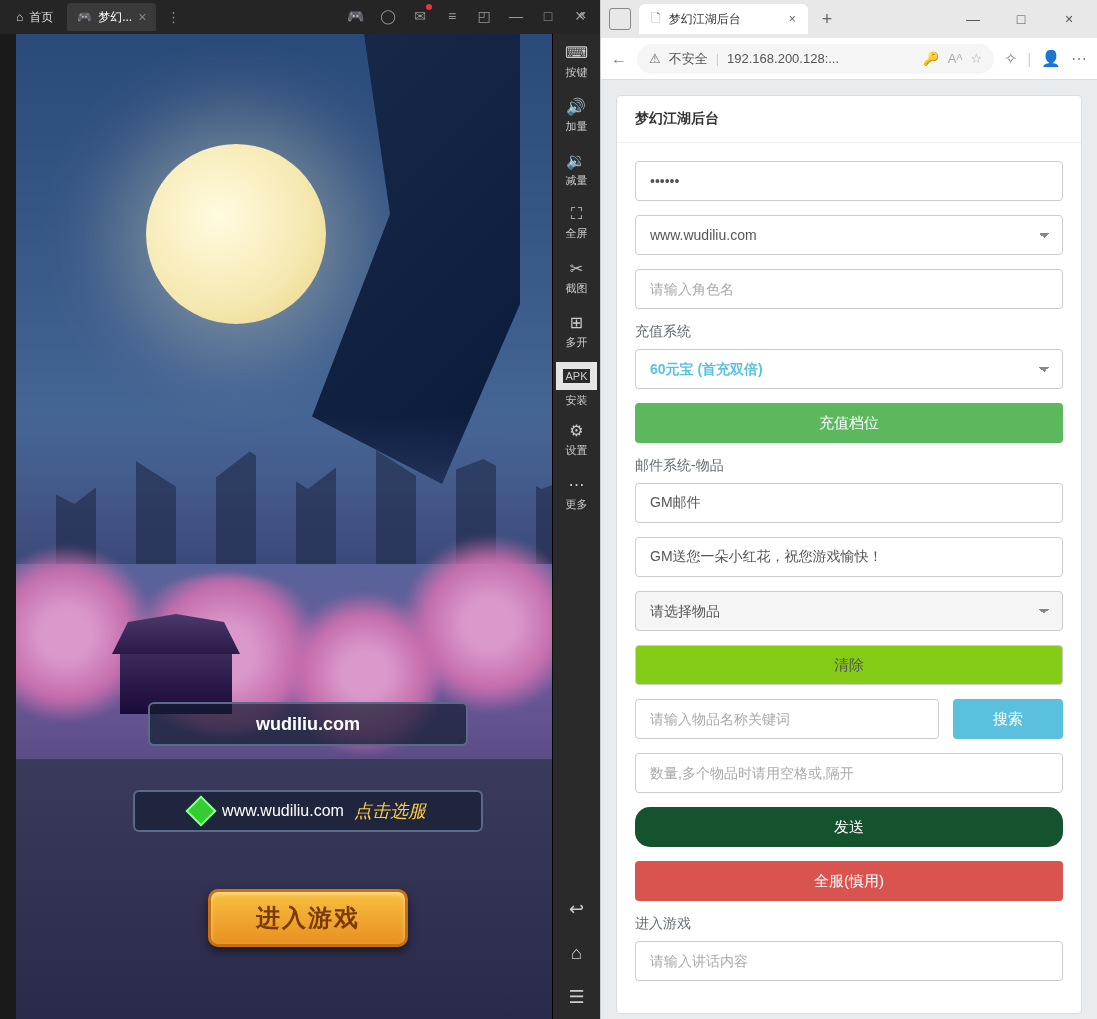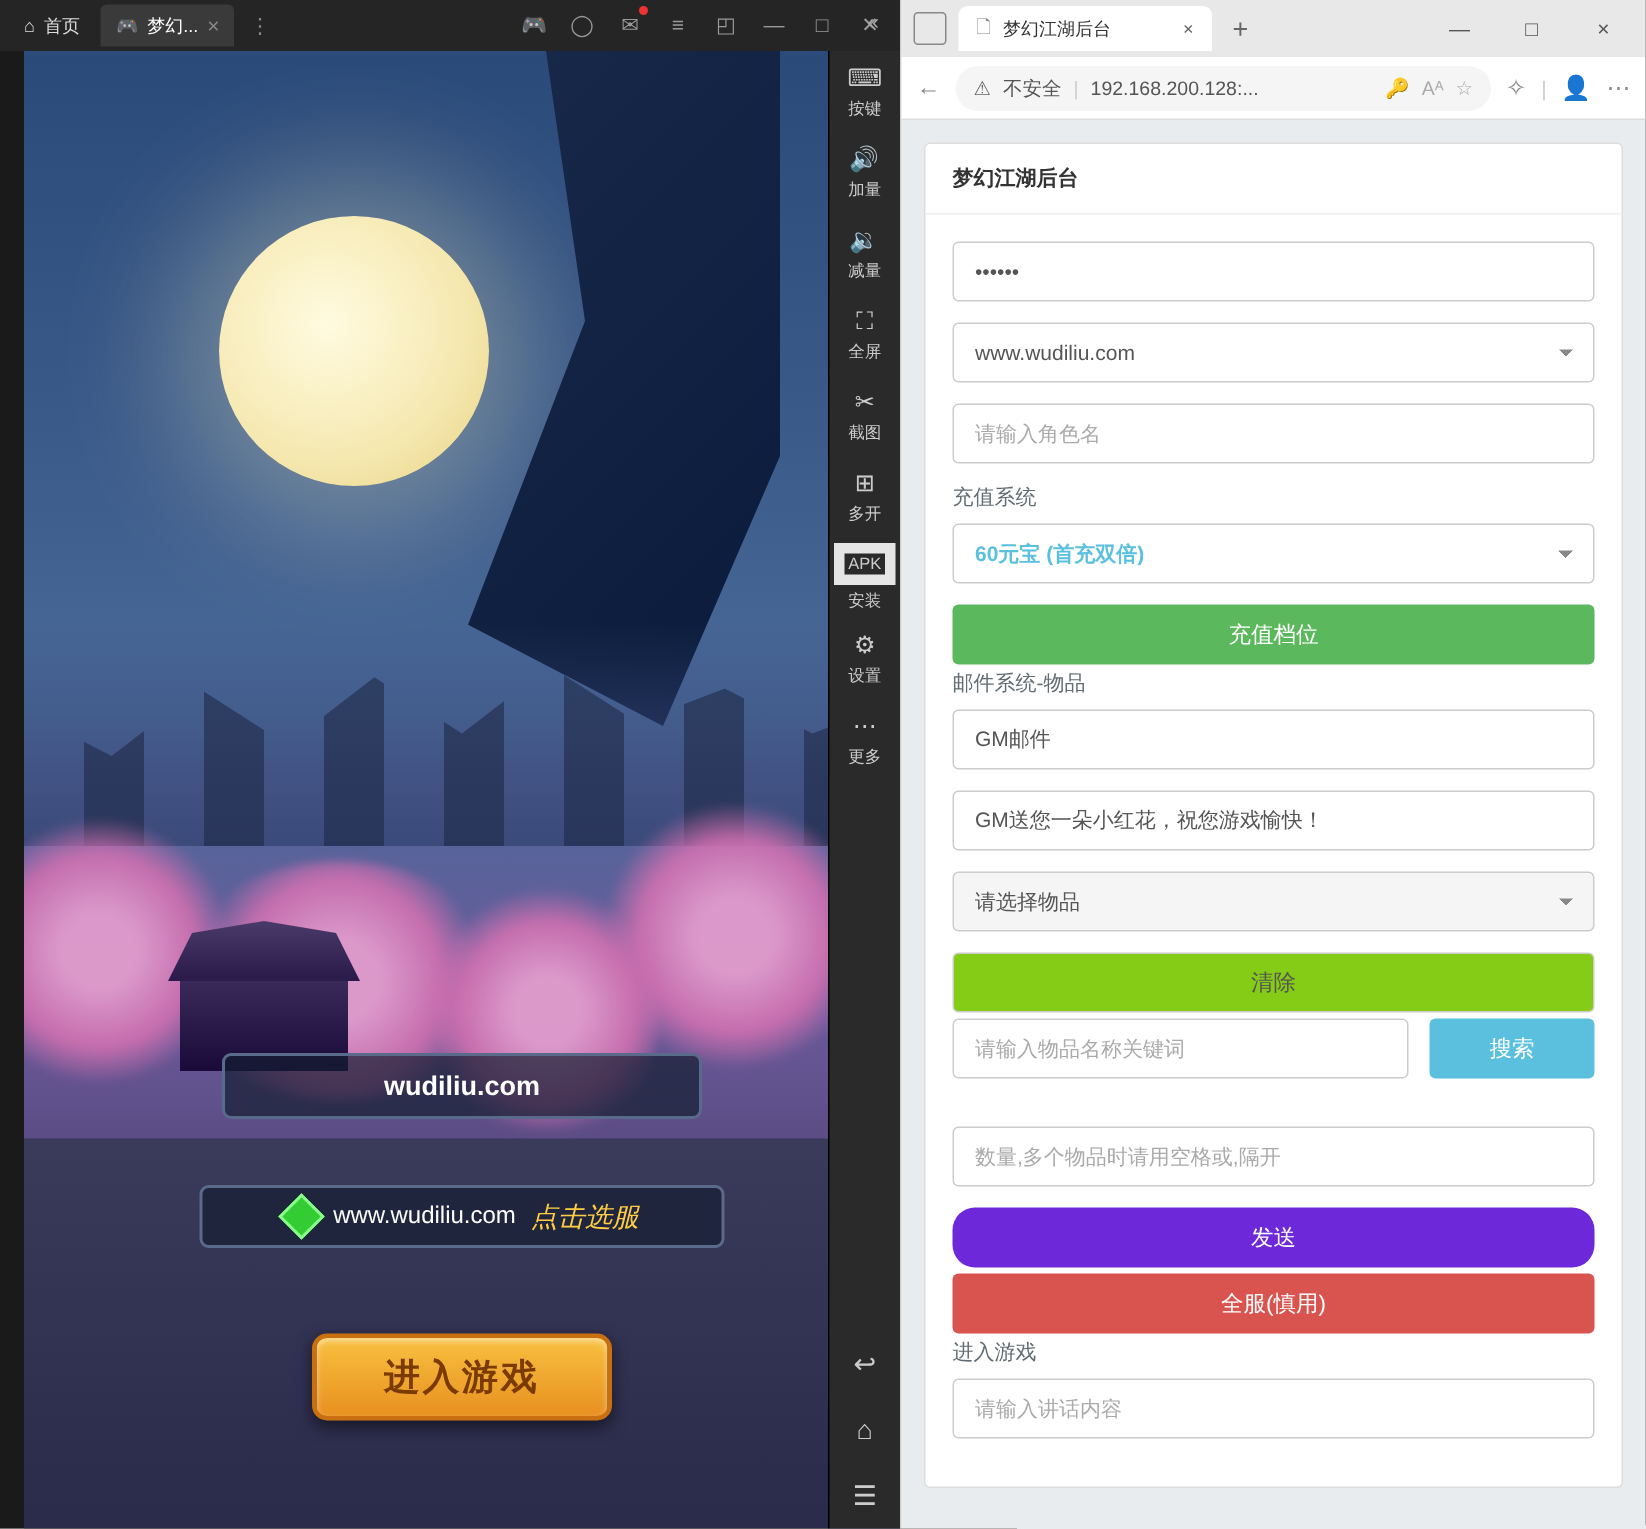--- a/index.html
+++ b/index.html
@@ -65,27 +65,27 @@
 
 .br-content { flex: 1; background: #e9ecef; padding: 15px; overflow-y: auto; }
 .panel { background: #fff; border: 1px solid #ddd; border-radius: 4px; }
 .panel-head { padding: 14px 18px; font-weight: bold; color: #333; border-bottom: 1px solid #eee; }
 .panel-body { padding: 18px; }
 .section-label { color: #636c72; font-size: 14px; margin-bottom: 8px; display: block; }
 .form-control { width: 100%; height: 40px; padding: 0 14px; border: 1px solid #ccc; border-radius: 4px; font-size: 14px; background: #fff; color: #555; margin-bottom: 14px; }
 .form-control::placeholder { color: #aaa; }
 select.form-control { appearance: none; background-image: linear-gradient(45deg, transparent 50%, #888 50%), linear-gradient(135deg, #888 50%, transparent 50%); background-position: calc(100% - 18px) 17px, calc(100% - 13px) 17px; background-size: 5px 5px; background-repeat: no-repeat; }
 .select-highlight { color: #5bc0de; font-weight: bold; }
-.btn { width: 100%; height: 40px; border: none; border-radius: 4px; color: #fff; font-size: 15px; cursor: pointer; margin-bottom: 4px; }
+.btn { width: 100%; height: 40px; border: none; border-radius: 4px; color: #fff; font-size: 15px; cursor: pointer; margin-bottom: 14px; }
 .btn-success { background: #5cb85c; }
 .btn-default { background: #84cc16; color: #555; border: 1px solid #ccc; }
 .btn-info { background: #5bc0de; }
-.btn-primary { background: #6d28d9; border-radius: 15px; }
+.btn-primary { background: #14532d; border-radius: 15px; }
 .btn-danger { background: #d9534f; }
-.row-flex { display: flex; gap: 14px; margin-bottom: 32px; }
+.row-flex { display: flex; gap: 14px; margin-bottom: 14px; }
 .row-flex .form-control { margin-bottom: 0; }
 .row-flex .btn { margin-bottom: 0; width: 110px; flex-shrink: 0; }
 </style>
 </head>
 <body>
 
 <div class="emulator">
   <div class="emu-tabs">
     <div class="emu-tab home">
       <span>⌂</span>

